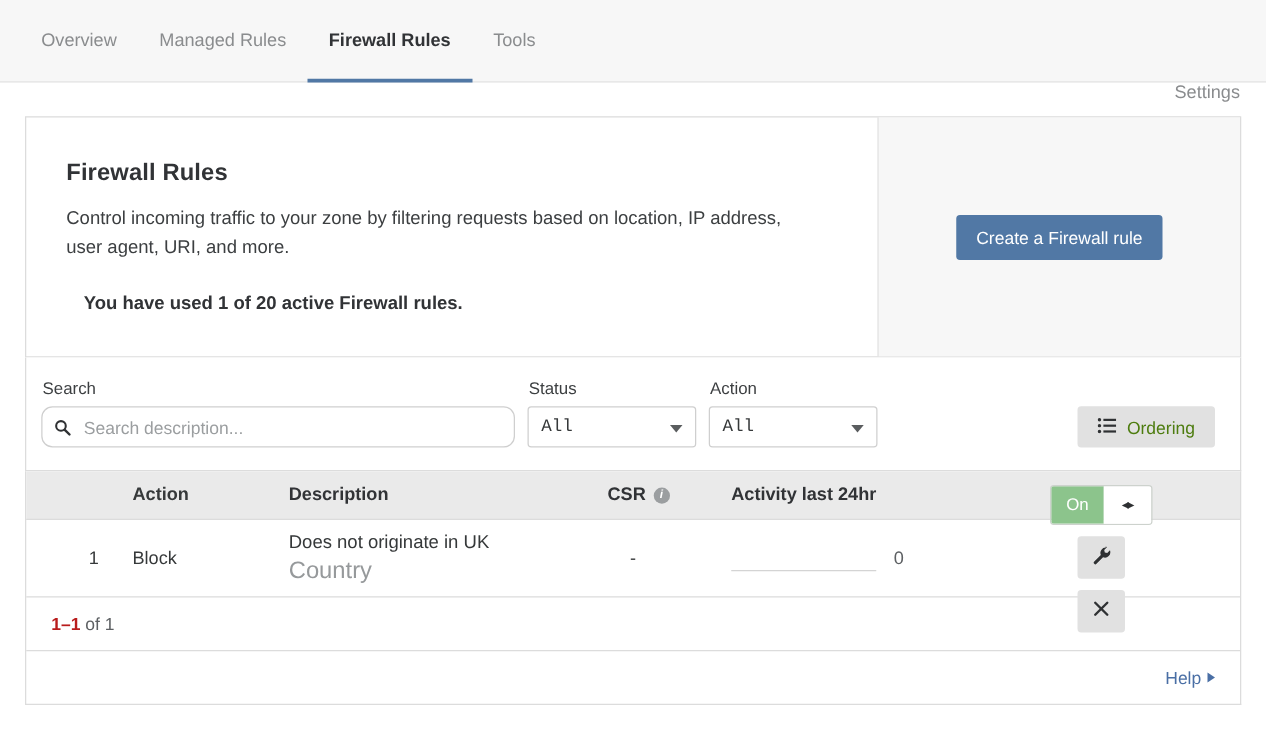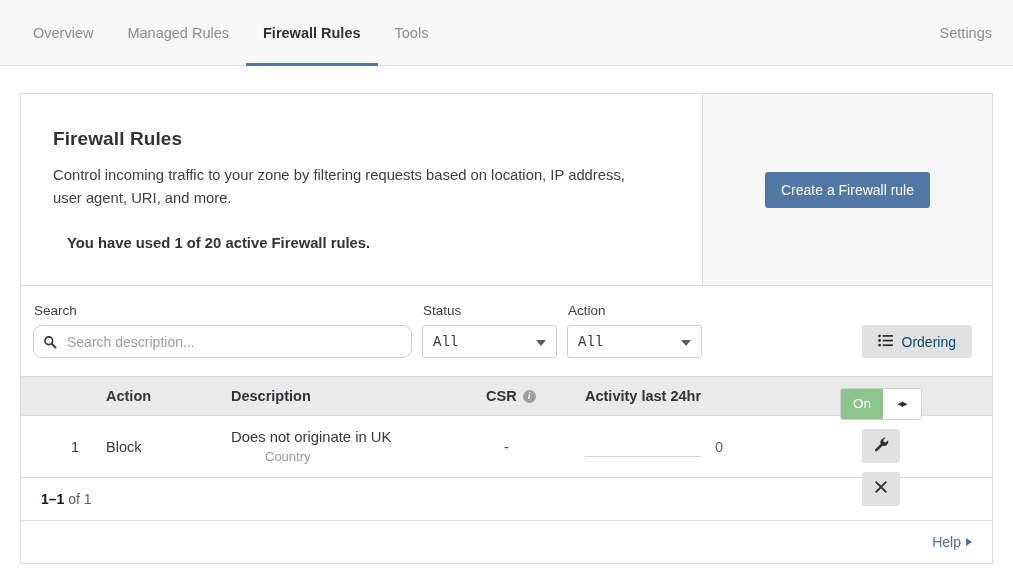--- a/index.html
+++ b/index.html
@@ -13,20 +13,21 @@
 
   
   .topnav {
     position: relative;
     height: 66px;
     background: #f7f7f7;
     border-bottom: 1px solid #e3e3e3;
     display: flex;
     align-items: flex-start;
     padding: 0 16px;
+    flex-direction: column;
   }
   .nav-left { display: flex; align-items: flex-start; height: 66px; }
   .tab {
     position: relative;
     height: 66px;
     display: flex;
     align-items: center;
     padding: 0 17px;
     font-size: 14.5px;
     color: #8a8c8e;
@@ -180,21 +181,21 @@
     height: 33px;
     background: #e1e1e1;
     border: none;
     border-radius: 3px;
     display: flex;
     align-items: center;
     gap: 9px;
     padding: 8px 16px;
     font-family: inherit;
     font-size: 14px;
-    color: #0c4a6e;
+    color: #4d7c0f;
     cursor: pointer;
   }
 
   
   .table {
     border: 1px solid #dcdcdc;
     border-top: none;
     background: #ffffff;
   }
   .thead {
@@ -215,21 +216,21 @@
   }
   .c-num   { width: 68px; text-align: right; padding-right: 10px; font-size: 14.5px; color: #36393a; }
   .c-act   { width: 125px; padding-left: 17px; font-size: 14.5px; color: #36393a; }
   .c-desc  { width: 272px; padding-left: 17px; }
   .c-csr   { width: 85px; display: flex; align-items: center; gap: 6px; }
   .c-csr.body { justify-content: flex-start; padding-left: 18px; font-size: 14.5px; color: #36393a; }
   .c-act24 { flex: 1 1 auto; padding-left: 14px; }
   .c-ctrl  { width: 205px; display: flex; align-items: center; gap: 9px; padding-right: 17px; justify-content: flex-end; flex-direction: column; }
 
   .desc-main { font-size: 14.8px; color: #36393a; }
-  .desc-sub  { font-size: 13px; color: #96999b; margin-top: 4px; margin-left: 34px; }
+  .desc-sub  { font-size: 19px; color: #96999b; margin-top: 4px; }
 
   .info-icon {
     width: 13px; height: 13px;
     border-radius: 50%;
     background: #9b9ea0;
     color: #ffffff;
     font-size: 9.5px;
     font-weight: bold;
     font-style: italic;
     display: inline-flex;
@@ -295,21 +296,21 @@
 
   .pager {
     height: 43px;
     display: flex;
     align-items: center;
     padding-left: 20px;
     font-size: 14px;
     color: #5d6063;
     border-bottom: 1px solid #dcdcdc;
   }
-  .pager b { color: #0f172a; font-weight: bold; }
+  .pager b { color: #b91c1c; font-weight: bold; }
   .helpbar {
     height: 42px;
     display: flex;
     align-items: center;
     justify-content: flex-end;
     padding-right: 20px;
   }
   .help-link {
     font-size: 14px;
     color: #4a6fa5;

